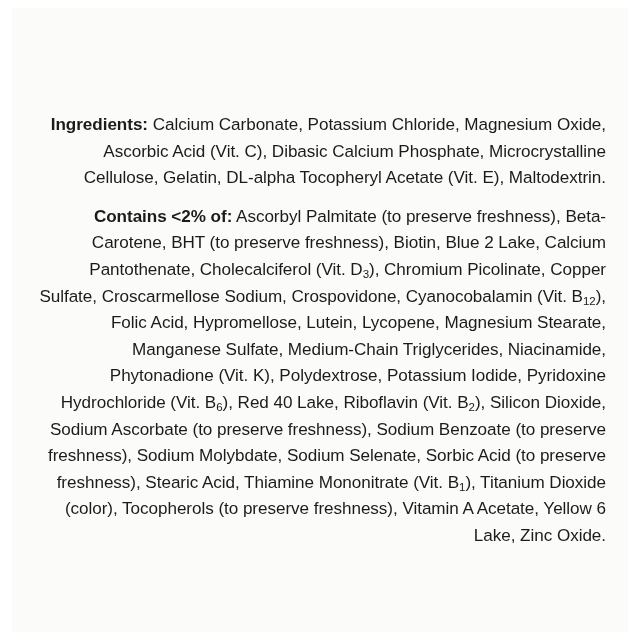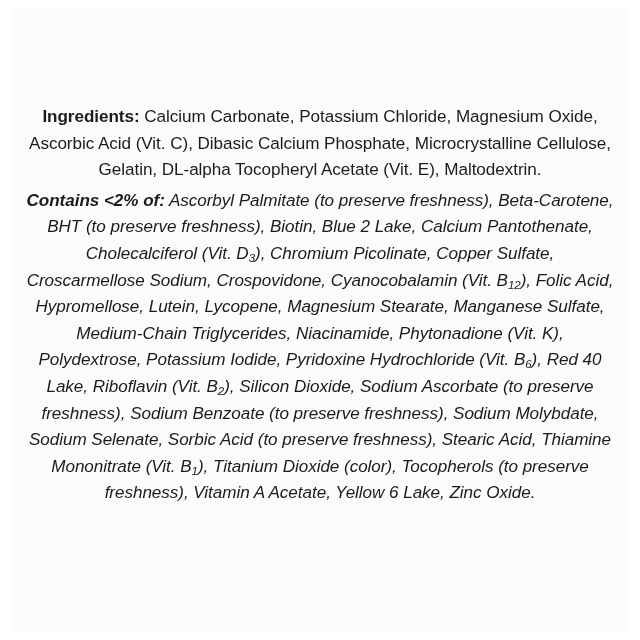--- a/index.html
+++ b/index.html
@@ -26,26 +26,25 @@
     position: absolute;
     left: 10px;
     top: 92px;
     width: 596px;
     color: #1b1b1b;
     font-size: 17.1px;
     line-height: 26.6px;
     letter-spacing: -0.05px;
   }
   .para {
-    margin: 4px;
-    text-align: center;
+    margin: 12px;
+    text-align: right;
   }
   .para + .para {
     margin-top: 0px;
-    font-style: italic;
   }
   .lead {
     font-weight: bold;
   }
   sub {
     font-size: 11.5px;
     line-height: 0;
     vertical-align: baseline;
     position: relative;
     top: 3px;

